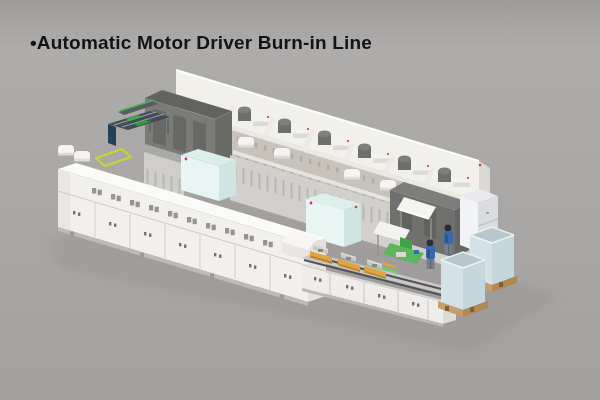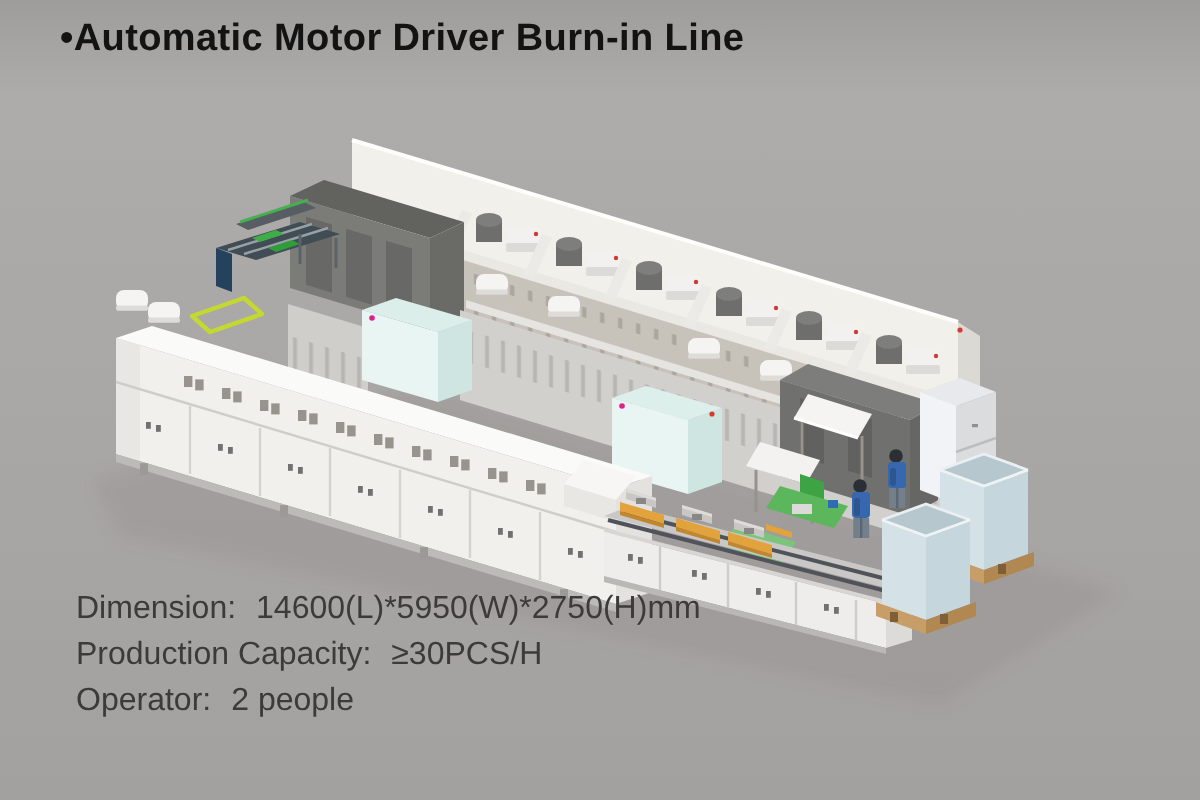--- a/index.html
+++ b/index.html
@@ -2,21 +2,21 @@
 <html><head>
 <meta charset="utf-8">
 <style>
   html,body{margin:0;padding:0;}
   .slide{
     position:relative;width:600px;height:400px;overflow:hidden;
     background:linear-gradient(180deg,#9f9d9b 0%,#aeacab 12%,#a9a7a5 55%,#a3a1a0 100%);
     font-family:"Liberation Sans","DejaVu Sans",sans-serif;
   }
   .title{
-    position:absolute;left:30px;top:9px;
+    position:absolute;left:30px;top:32px;
     font-size:19px;font-weight:bold;color:#131313;letter-spacing:.2px;
   }
   .specs{position:absolute;left:38px;top:293px;color:#3c3b3a;font-size:16px;}
   .spec-row{height:23px;line-height:23px;white-space:nowrap;}
   .spec-label{margin-right:10px;}
   .art{position:absolute;left:0;top:0;width:600px;height:400px;}
 </style>
 </head>
 <body>
 
@@ -275,25 +275,14 @@
       <polyline points="441,260 463,268 485,260" fill="none" stroke="#eef3f6" stroke-width="1.4"></polyline>
       <polygon points="438,301 463,310 463,317 438,308" fill="#c79e67"></polygon>
       <polygon points="463,310 488,301 488,308 463,317" fill="#b18752"></polygon>
       <rect x="445" y="306" width="4" height="5" fill="#7e5f38"></rect>
         <rect x="470" y="307" width="4" height="5" fill="#7e5f38"></rect>
     </g>
   </svg>
 
   <div class="title">•Automatic Motor Driver Burn-in Line</div>
 
-  <div class="specs">
-    <div class="spec-row">
-      <span class="spec-label">Dimension:</span><span class="spec-value">14600(L)*5950(W)*2750(H)mm</span>
-    </div>
-    <div class="spec-row">
-      <span class="spec-label">Production Capacity:</span><span class="spec-value">≥30PCS/H</span>
-    </div>
-    <div class="spec-row">
-      <span class="spec-label">Operator:</span><span class="spec-value">2 people</span>
-    </div>
-  </div>
 
 </div>
 
 </body></html>

